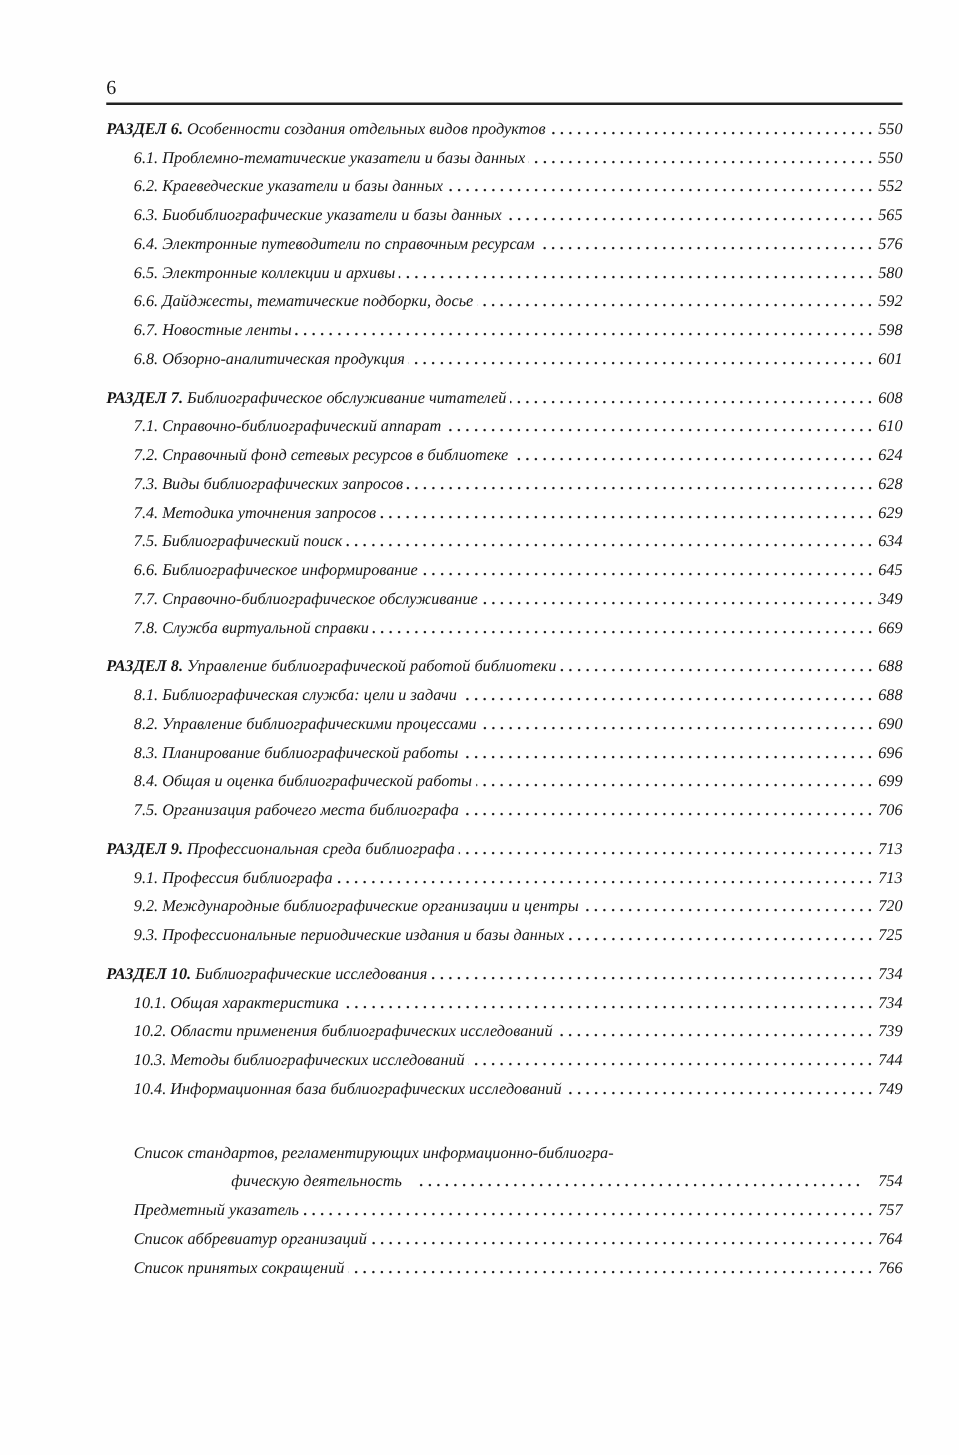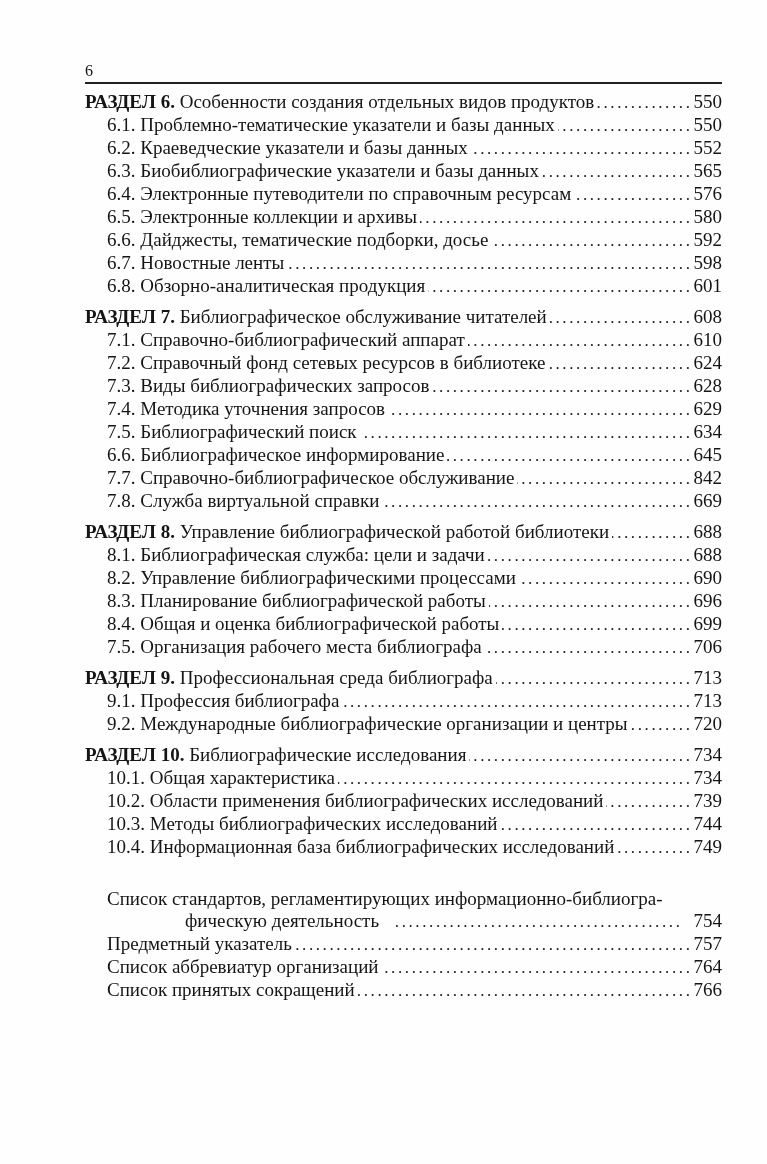--- a/index.html
+++ b/index.html
@@ -34,23 +34,24 @@
   .pagenum {
     font-size: 16px;
     line-height: 21px;
   }
   .toc {
     margin-top: 7px;
   }
   .row {
     display: flex;
     align-items: baseline;
-    font-size: 19px;
+    font-size: 13px;
     line-height: 22px;
     white-space: nowrap;
+    font-style: italic;
   }
   .section { margin-top: 8px; }
   .section:first-child { margin-top: 0; }
   .heading .lbl { font-weight: bold; }
   .entry { padding-left: 22px; }
   .extras { margin-top: 29px; }
   .extra { padding-left: 22px; }
   .extra.wrap2 { padding-left: 100px; gap: 10px; }
   .text { flex: 0 0 auto; }
   .dots {
@@ -161,21 +162,21 @@
             <span class="pg">634</span>
           </div>
           <div class="row entry">
             <span class="text"><span class="num">6.6. </span><span class="ttl">Библиографическое информирование</span></span>
             <span class="dots"></span>
             <span class="pg">645</span>
           </div>
           <div class="row entry">
             <span class="text"><span class="num">7.7. </span><span class="ttl">Справочно-библиографическое обслуживание</span></span>
             <span class="dots"></span>
-            <span class="pg">842</span>
+            <span class="pg">349</span>
           </div>
           <div class="row entry">
             <span class="text"><span class="num">7.8. </span><span class="ttl">Служба виртуальной справки</span></span>
             <span class="dots"></span>
             <span class="pg">669</span>
           </div>
         </div>
         <div class="section">
           <div class="row heading">
             <span class="text"><span class="lbl">РАЗДЕЛ 8. </span><span class="ttl">Управление библиографической работой библиотеки</span></span>
@@ -216,20 +217,25 @@
           </div>
           <div class="row entry">
             <span class="text"><span class="num">9.1. </span><span class="ttl">Профессия библиографа</span></span>
             <span class="dots"></span>
             <span class="pg">713</span>
           </div>
           <div class="row entry">
             <span class="text"><span class="num">9.2. </span><span class="ttl">Международные библиографические организации и центры</span></span>
             <span class="dots"></span>
             <span class="pg">720</span>
+          </div>
+          <div class="row entry">
+            <span class="text"><span class="num">9.3. </span><span class="ttl">Профессиональные периодические издания и базы данных</span></span>
+            <span class="dots"></span>
+            <span class="pg">725</span>
           </div>
         </div>
         <div class="section">
           <div class="row heading">
             <span class="text"><span class="lbl">РАЗДЕЛ 10. </span><span class="ttl">Библиографические исследования</span></span>
             <span class="dots"></span>
             <span class="pg">734</span>
           </div>
           <div class="row entry">
             <span class="text"><span class="num">10.1. </span><span class="ttl">Общая характеристика</span></span>

